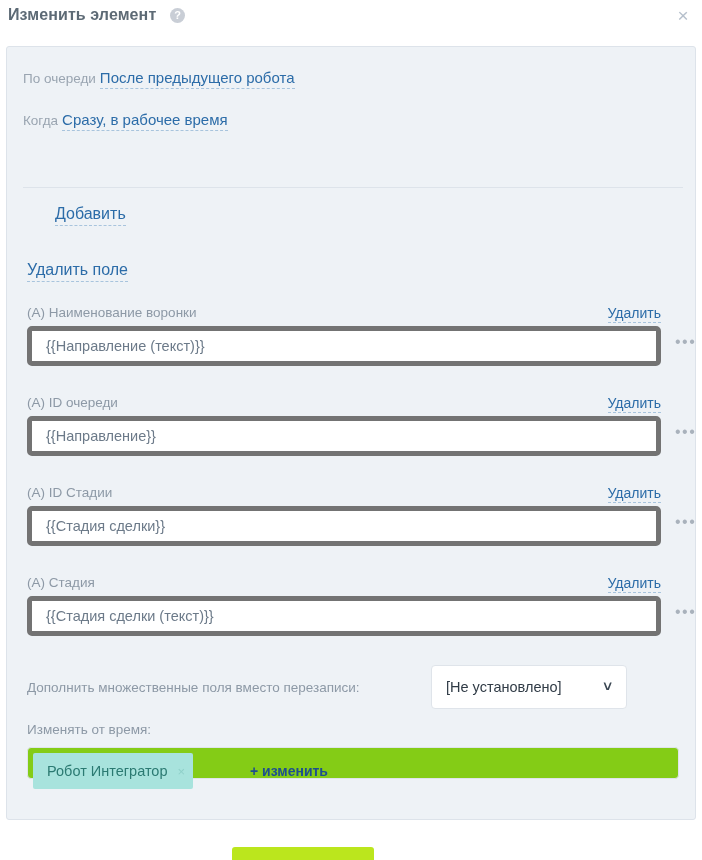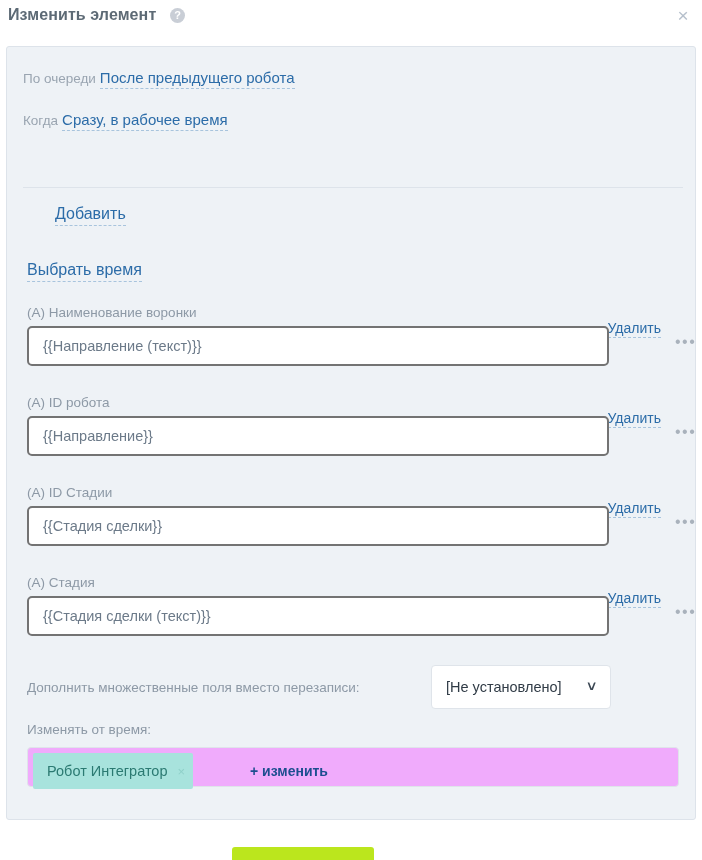--- a/index.html
+++ b/index.html
@@ -160,31 +160,30 @@
   }
   .field-delete {
     position: absolute;
     right: 22px;
     top: 0;
     font-size: 14px;
     color: #2c6ca8;
     border-bottom: 1px dashed #a8c4dd;
     padding-bottom: 1px;
     cursor: pointer;
-    margin-top: 15px;
   }
   .field-input {
     position: absolute;
     left: 4px;
     top: 21px;
-    width: 582px;
+    width: 634px;
     height: 40px;
     box-sizing: border-box;
     background: #ffffff;
-    border: 2px solid #737373;
+    border: 5px solid #737373;
     border-radius: 5px;
     font-family: "Liberation Sans", sans-serif;
     font-size: 14.5px;
     color: #6c7a89;
     padding: 0 14px;
     outline: none;
   }
   .field-dots {
     position: absolute;
     left: 652px;
@@ -210,21 +209,21 @@
     left: 4px;
     top: 15px;
     font-size: 13.5px;
     color: #8d99a6;
     white-space: nowrap;
   }
   .append-select {
     position: absolute;
     left: 408px;
     top: 0;
-    width: 180px;
+    width: 196px;
     height: 44px;
     box-sizing: border-box;
     background: #ffffff;
     border: 1px solid #dfe4ea;
     border-radius: 4px;
     cursor: pointer;
   }
   .append-select-val {
     position: absolute;
     left: 14px;
@@ -248,23 +247,23 @@
     left: 20px;
     top: 675px;
     font-size: 13.5px;
     color: #8d99a6;
   }
   .author-box {
     position: absolute;
     left: 20px;
     top: 700px;
     width: 652px;
-    height: 40px;
-    box-sizing: border-box;
-    background: #f0abfc;
+    height: 32px;
+    box-sizing: border-box;
+    background: #84cc16;
     border: 1px solid #dfe4ea;
     border-radius: 4px;
   }
   .chip {
     position: absolute;
     left: 5px;
     top: 5px;
     height: 36px;
     background: #a8e3dd;
     border-radius: 2px;
@@ -324,31 +323,31 @@
   </div>
 
   <div class="kv-row" style="left:16px; top:22px;">
     <span class="kv-label">По очереди</span><span class="kv-value">После предыдущего робота</span>
   </div>
 
   <div class="cond-divider"></div>
 
   <div class="dash-link" style="left:20px; top:158px;margin-left:28px;">Добавить</div>
 
-  <div class="dash-link" style="left:20px; top:214px;">Выбрать время</div>
+  <div class="dash-link" style="left:20px; top:214px;">Удалить поле</div>
 
   <div class="field-group" style="top:258px;">
     <span class="field-label">(A) Наименование воронки</span>
     <span class="field-delete">Удалить</span>
     <input class="field-input" type="text" value="{{Направление (текст)}}" style="">
     <span class="field-dots">•••</span>
   </div>
 
   <div class="field-group" style="top:348px;">
-    <span class="field-label">(A) ID робота</span>
+    <span class="field-label">(A) ID очереди</span>
     <span class="field-delete">Удалить</span>
     <input class="field-input" type="text" value="{{Направление}}" style="">
     <span class="field-dots">•••</span>
   </div>
 
   <div class="field-group" style="top:438px;">
     <span class="field-label">(A) ID Стадии</span>
     <span class="field-delete">Удалить</span>
     <input class="field-input" type="text" value="{{Стадия сделки}}" style="">
     <span class="field-dots">•••</span>

